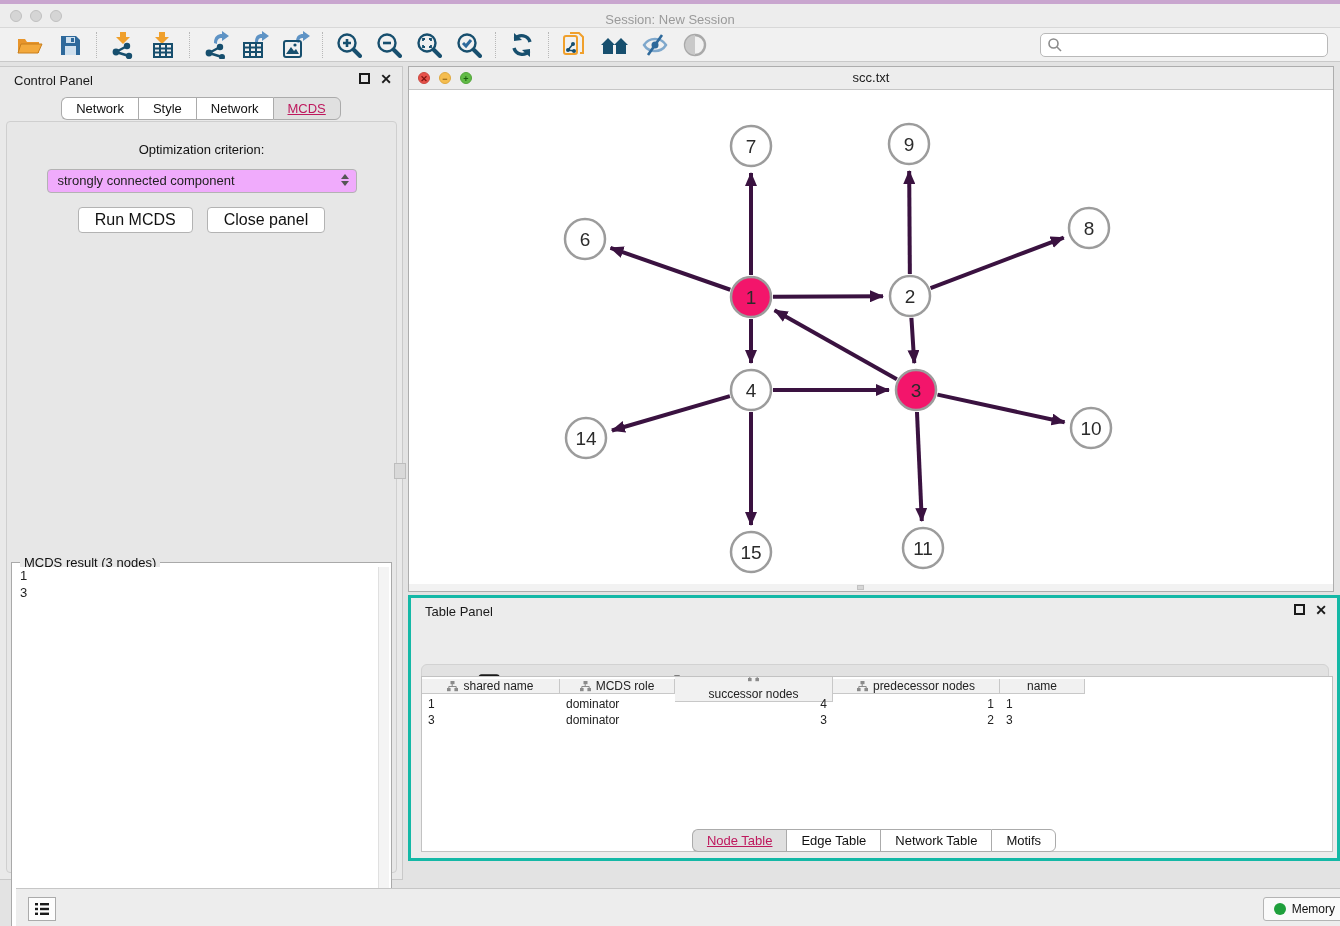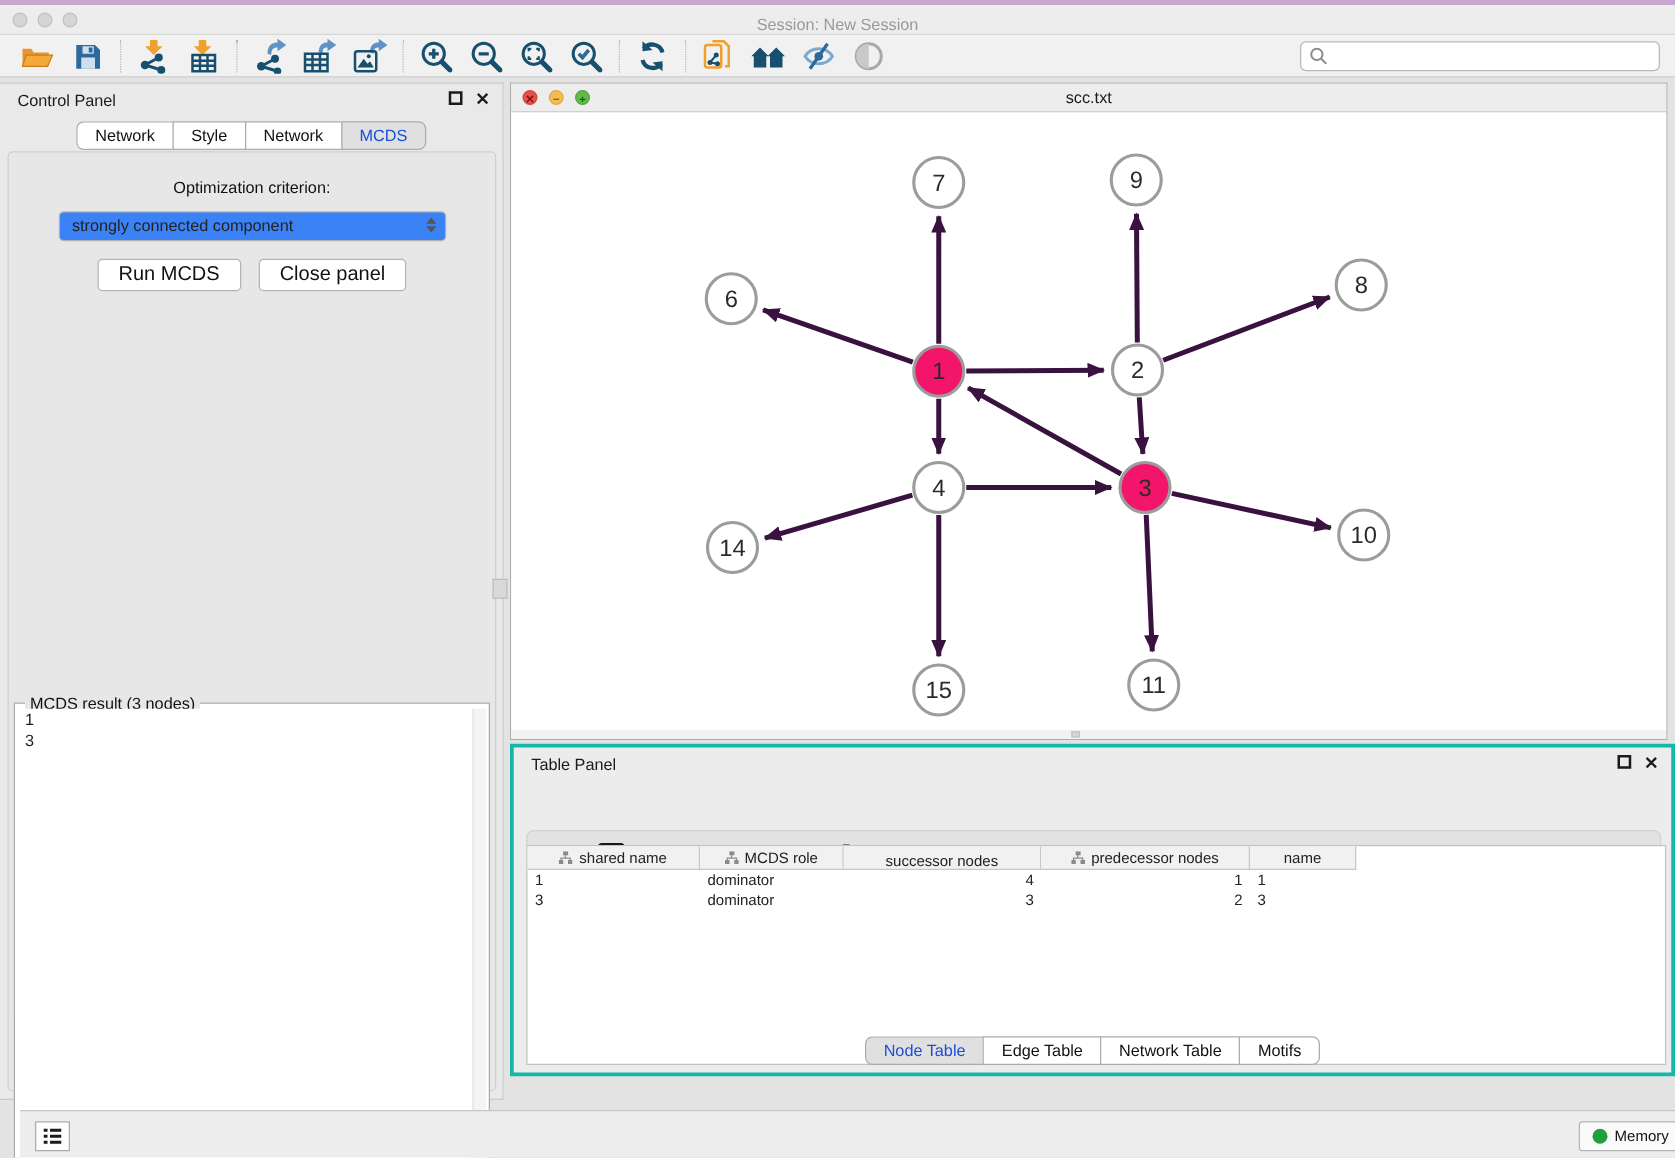--- a/index.html
+++ b/index.html
@@ -25,25 +25,25 @@
   .panel-titlerow { position:relative; height:26px; }
   .panel-title { position:absolute; left:14px; top:6px; font-size:13px; color:#1A1A1A; }
   .panel-icons { position:absolute; right:10px; top:4px; display:flex; gap:10px; }
   .float-icon { width:11px; height:11px; border:2px solid #1A1A1A; display:inline-block; margin-top:2px; }
   .close-x { font-weight:bold; font-size:14px; color:#1A1A1A; }
 
   .cp-tabs { position:absolute; left:0; top:30px; width:100%; display:flex; justify-content:center; }
   .tab { border:1px solid #ABABAB; background:#fff; padding:3px 14px; font-size:13px; color:#111; border-right:none; }
   .tab:first-child { border-radius:6px 0 0 6px; }
   .tab:last-child { border-radius:0 6px 6px 0; border-right:1px solid #ABABAB; }
-  .tab.muted { background:#E0E0E0; color:#1d4ed8; }
+  .tab.muted { background:#E0E0E0; color:#be185d;text-decoration:underline; }
 
   .cp-body { position:absolute; left:6px; top:54px; width:391px; height:752px; background:#E7E7E7; border:1px solid #CFCFCF; border-radius:4px; }
   .opt-label { text-align:center; margin-top:20px; font-size:13px; color:#111; }
-  .dropdown { position:relative; margin:12px auto 0 auto; width:310px; height:24px; background:#3b82f6; border:1px solid #B3B3B3; border-radius:4px; line-height:22px; padding-left:10px; font-size:13px; }
+  .dropdown { position:relative; margin:12px auto 0 auto; width:310px; height:24px; background:#f0abfc; border:1px solid #B3B3B3; border-radius:4px; line-height:22px; padding-left:10px; font-size:13px; }
   .dd-arrows { position:absolute; right:7px; top:4px; display:flex; flex-direction:column; gap:2px; }
   .dd-arrows i { display:block; width:0; height:0; border-left:4px solid transparent; border-right:4px solid transparent; }
   .dd-up { border-bottom:5px solid #555; }
   .dd-down { border-top:5px solid #555; }
   .cp-buttons { display:flex; justify-content:center; gap:14px; margin-top:14px; }
   .btn { background:#fff; border:1px solid #B3B3B3; border-radius:4px; padding:3px 16px; font-size:16px; color:#111; }
 
   .fieldset { position:absolute; left:4px; top:440px; width:381px; height:370px; border:1px solid #A9A9A9; background:#fff; }
   .fieldset-legend { position:absolute; left:8px; top:-8px; background:#E7E7E7; padding:0 4px; font-size:13px; color:#111; }
   .result-text { position:absolute; left:2px; top:4px; right:14px; bottom:2px; background:#fff; font-size:13px; line-height:17px; padding-left:6px; white-space:pre; overflow:hidden; }
@@ -63,21 +63,21 @@
   .canvas { position:absolute; left:0; top:23px; width:924px; height:494px; background:#fff; }
   .net-bottom { position:absolute; left:0; bottom:0; width:924px; height:7px; background:#F2F2F2; }
   .net-grip { position:absolute; left:448px; bottom:1px; width:7px; height:5px; background:#D6D6D6; border:1px solid #C2C2C2; }
 
   
   .table-panel { position:absolute; left:408px; top:595px; width:932px; height:266px; background:#ECECEC; border:3px solid #14b8a6; }
   .tp-toolbar { position:absolute; left:10px; top:30px; width:908px; height:42px; background:#E2E2E2; border:1px solid #D2D2D2; border-radius:6px; display:flex; align-items:center; padding-left:14px; gap:22px;margin-top:36px; }
   .tp-ico { display:flex; align-items:center; justify-content:center; }
   .fx { font-family:"Liberation Serif", serif; font-style:italic; font-size:19px; color:#A9A9A9; }
   .tp-table { position:absolute; left:10px; top:78px; width:912px; height:176px; background:#fff; border:1px solid #C2C2C2; overflow:hidden; }
-  .thead { display:flex; height:19px; }
+  .thead { display:flex; height:19px;align-items:center; }
   .th { background:#F1F1F1; border-right:1px solid #C8C8C8; border-bottom:1px solid #C8C8C8; font-size:12px; color:#222; display:flex; align-items:center; justify-content:center; gap:5px; }
   .trow { display:flex; height:16px; font-size:12px; }
   .td { padding:1px 6px 0 6px; overflow:hidden; white-space:nowrap; }
   .tp-tabs { position:absolute; left:0; right:0; bottom:6px; display:flex; justify-content:center; }
 
   
   .statusbar { position:absolute; left:16px; top:888px; width:1340px; height:38px; background:#EDEDED; border-top:1px solid #C6C6C6;text-align:right; }
   .list-btn { position:absolute; left:12px; top:8px; width:28px; height:24px; background:#FDFDFD; border:1px solid #ABABAB; display:flex; align-items:center; justify-content:center; }
   .memory-btn { position:absolute; right:10px; top:8px; height:24px; background:#FAFAFA; border:1px solid #B4B4B4; border-radius:3px; display:flex; align-items:center; gap:6px; padding:0 10px; font-size:12px; color:#111; }
   .mem-dot { width:12px; height:12px; border-radius:50%; background:#1FA03C; }

